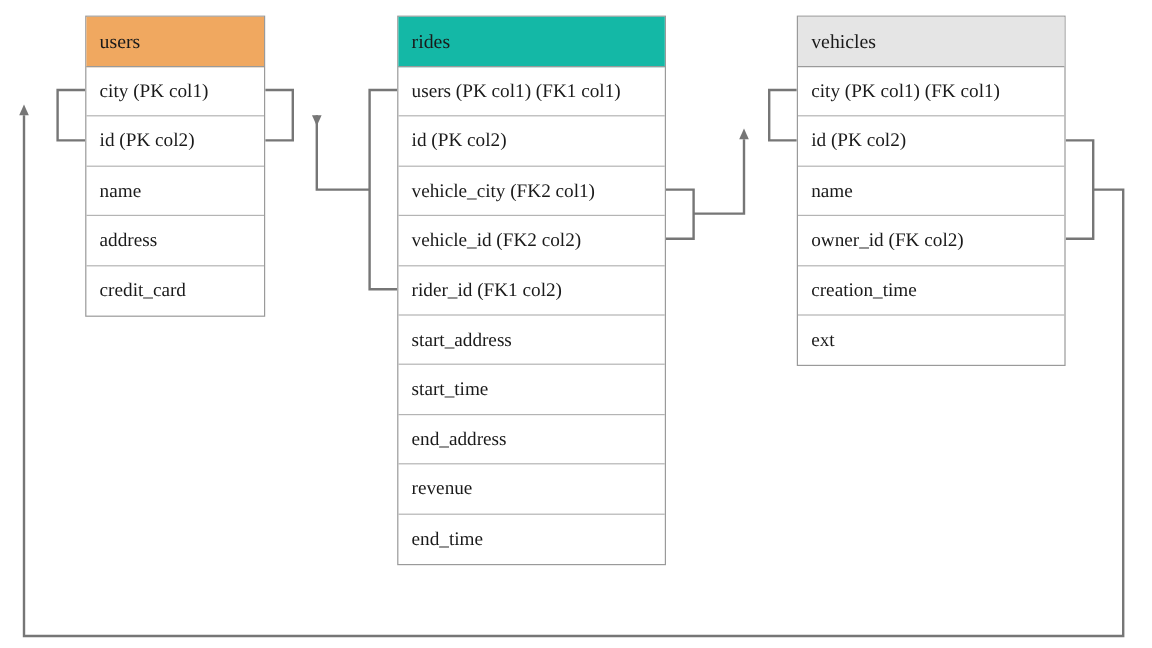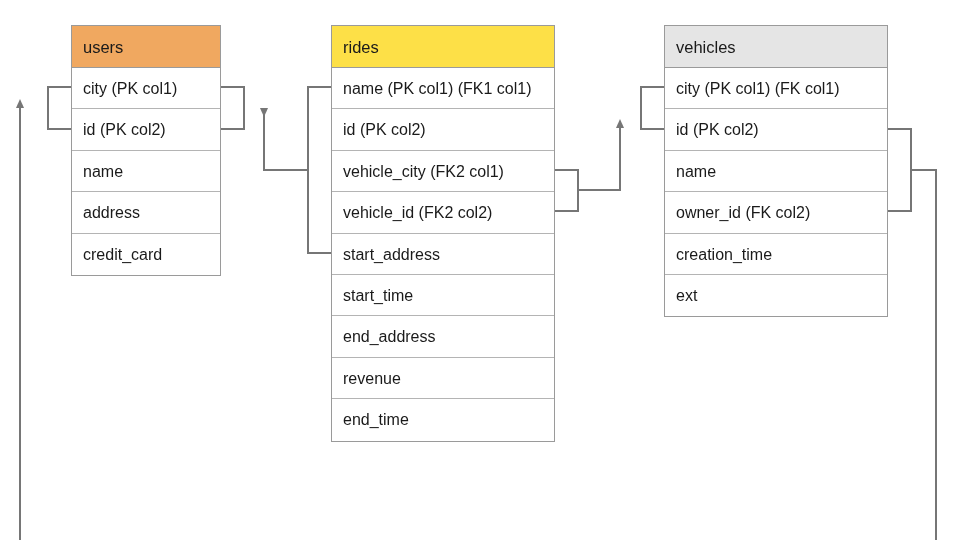--- a/index.html
+++ b/index.html
@@ -9,23 +9,24 @@
   }
   body {
     width: 960px;
     height: 540px;
     position: relative;
     overflow: hidden;
     font-family: "Liberation Sans", sans-serif;
   }
   #canvas {
     position: absolute;
-    left: 0; top: 12px;
+    left: 0; top: 0;
     width: 960px;
     height: 476px;
+    font-family: Liberation Serif, serif;
   }
   .er-table {
     position: absolute;
     box-sizing: border-box;
     background: #ffffff;
     border: 1px solid #9a9a9a;
     z-index: 2;
   }
   .er-header {
     box-sizing: border-box;
@@ -116,25 +117,26 @@
   <div class="er-table" id="tbl-users">
     <div class="er-header" style="background:#F0A860;">users</div>
     <div class="er-row">city (PK col1)</div>
     <div class="er-row">id (PK col2)</div>
     <div class="er-row">name</div>
     <div class="er-row">address</div>
     <div class="er-row">credit_card</div>
   </div>
 
   <div class="er-table" id="tbl-rides">
-    <div class="er-header" style="background:#fde047;">rides</div>
-    <div class="er-row">name (PK col1) (FK1 col1)</div>
+    <div class="er-header" style="background:#14b8a6;">rides</div>
+    <div class="er-row">users (PK col1) (FK1 col1)</div>
     <div class="er-row">id (PK col2)</div>
     <div class="er-row">vehicle_city (FK2 col1)</div>
     <div class="er-row">vehicle_id (FK2 col2)</div>
+    <div class="er-row">rider_id (FK1 col2)</div>
     <div class="er-row">start_address</div>
     <div class="er-row">start_time</div>
     <div class="er-row">end_address</div>
     <div class="er-row">revenue</div>
     <div class="er-row">end_time</div>
   </div>
 
   <div class="er-table" id="tbl-vehicles">
     <div class="er-header" style="background:#e5e5e5;">vehicles</div>
     <div class="er-row">city (PK col1) (FK col1)</div>

